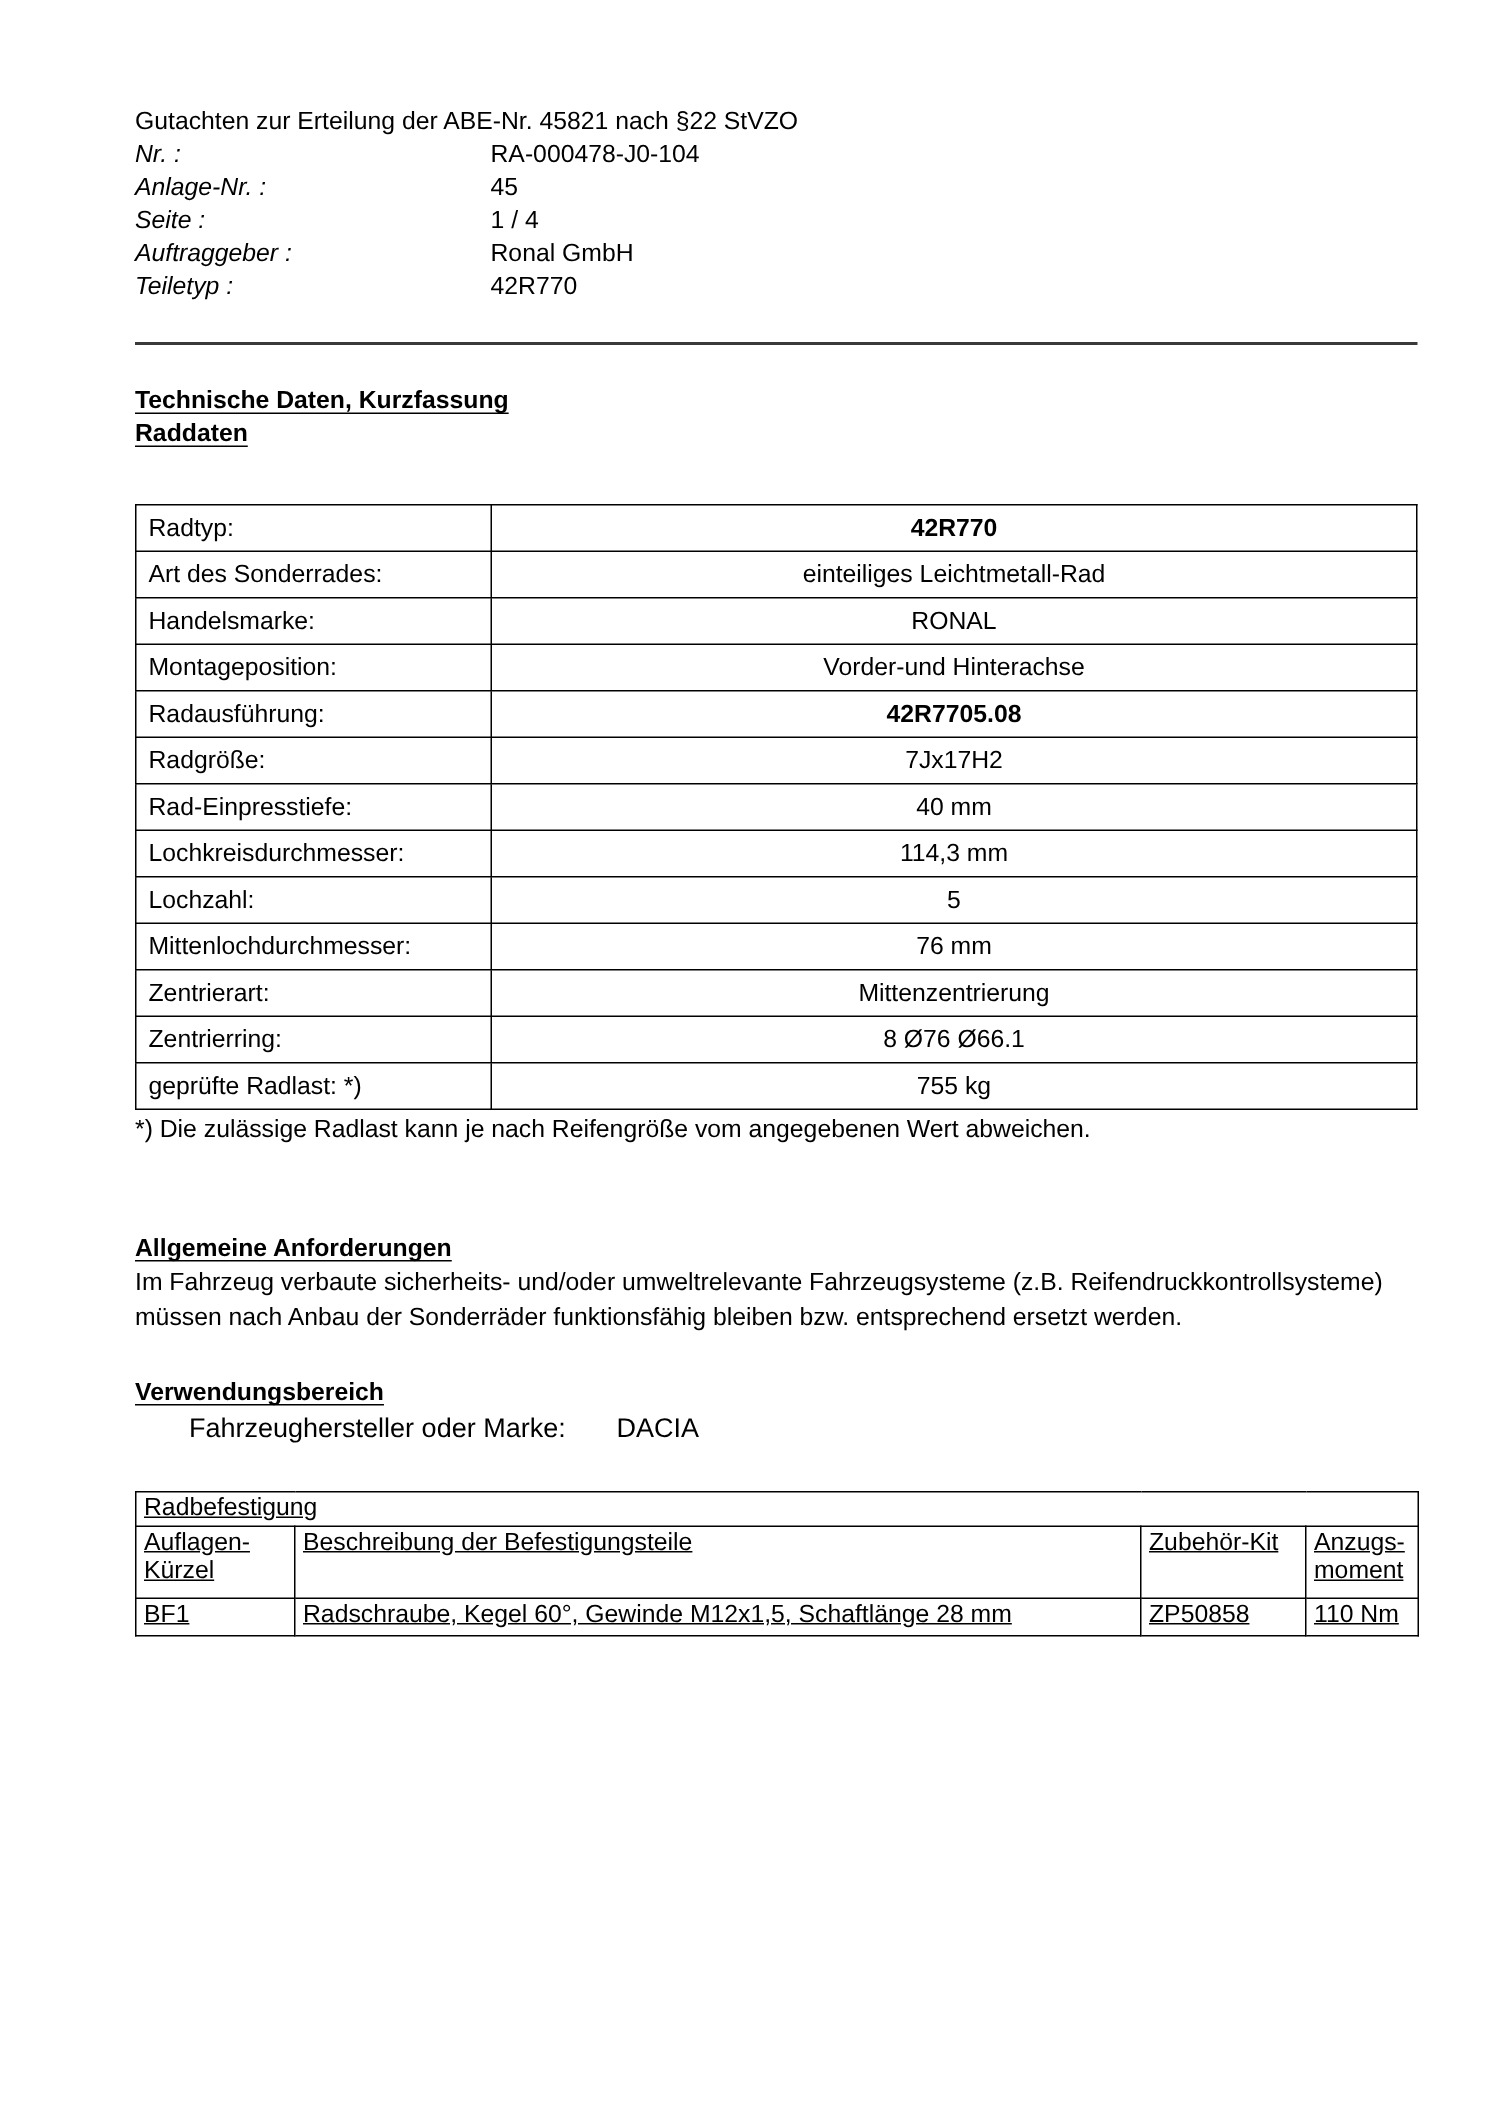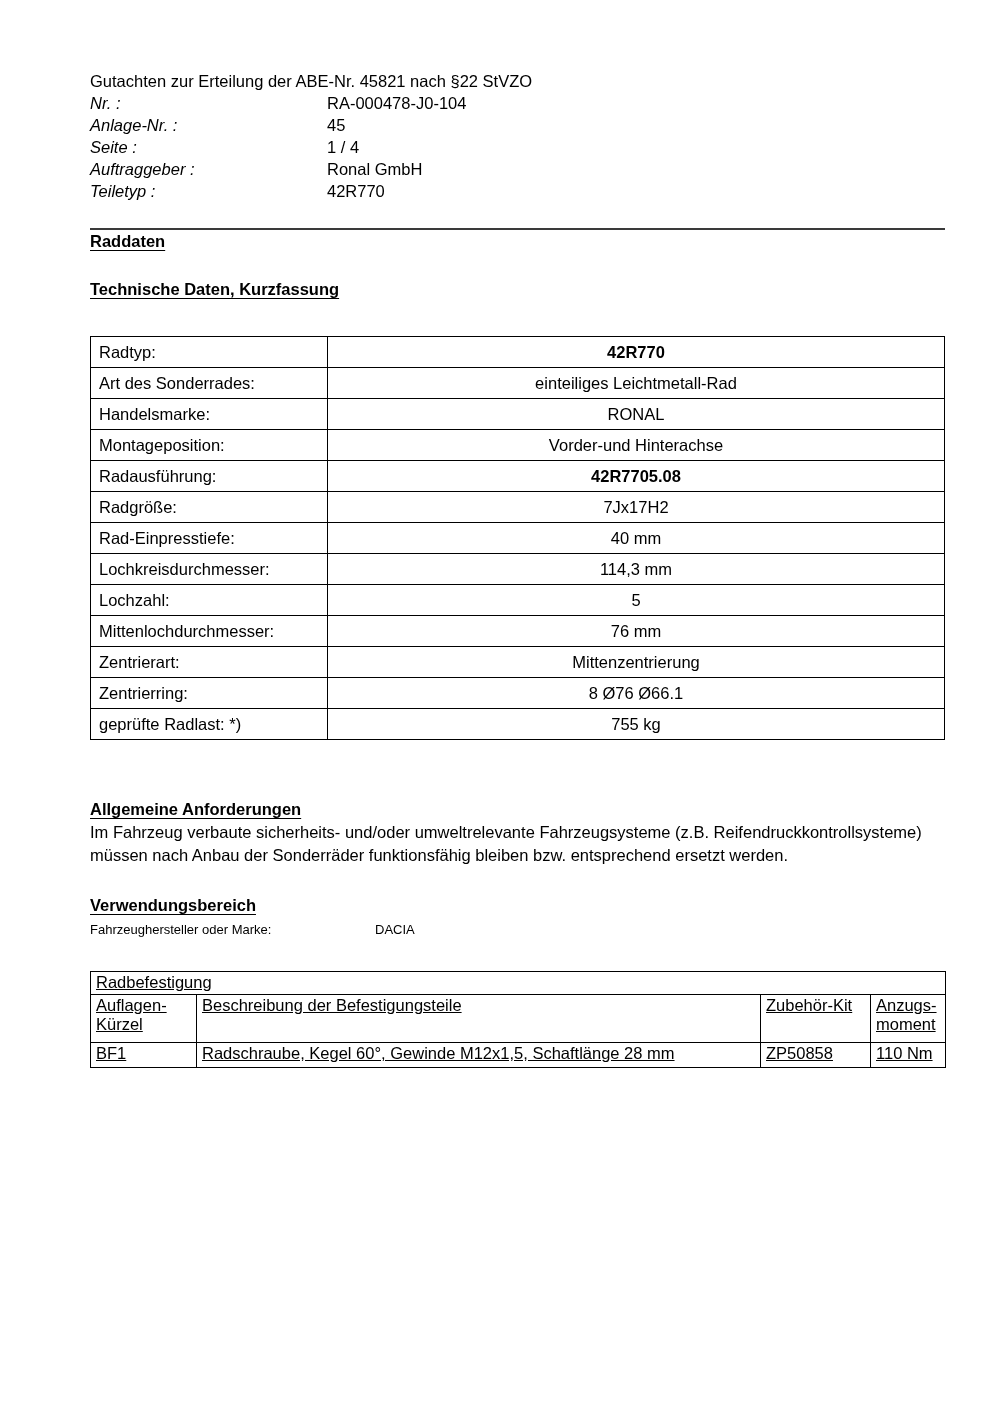--- a/index.html
+++ b/index.html
@@ -67,21 +67,21 @@
 
   .allgemeine-heading { margin-top: 58px; }
   .body-text {
     font-size: 16.5px;
     line-height: 23px;
     max-width: 835px;
     margin-top: 1px;
   }
 
   .verwendung-heading { margin-top: 27px; }
-  .verwendung-line { font-size: 13px; margin-top: 2px; line-height: 23px; }
+  .verwendung-line { font-size: 18px; margin-top: 2px; line-height: 23px; margin-left: 36px; }
   .verwendung-label { display: inline-block; width: 285px; }
 
   
   table.befestigung {
     margin-top: 30px;
     width: 100%;
     border-collapse: collapse;
     font-size: 16.5px;
     table-layout: fixed;
     text-decoration: underline;
@@ -129,22 +129,22 @@
         <div class="hrow">
           <span class="hlabel">Teiletyp :</span>
           <span class="hvalue">42R770</span>
         </div>
       </div>
   </div>
 
 
   <hr class="rule">
 
+  <div class="section-heading tech-heading">Technische Daten, Kurzfassung</div>
   <div class="section-heading">Raddaten</div>
-  <div class="section-heading tech-heading">Technische Daten, Kurzfassung</div>
 
   <table class="raddaten">
     <tbody>
         <tr>
           <td class="rlabel">Radtyp:</td>
           <td class="rvalue b">42R770</td>
         </tr>
         <tr>
           <td class="rlabel">Art des Sonderrades:</td>
           <td class="rvalue">einteiliges Leichtmetall-Rad</td>
@@ -189,20 +189,21 @@
           <td class="rlabel">Zentrierring:</td>
           <td class="rvalue">8  Ø76  Ø66.1</td>
         </tr>
         <tr>
           <td class="rlabel">geprüfte Radlast: *)</td>
           <td class="rvalue">755 kg</td>
         </tr>
       </tbody>
   </table>
 
+  <div class="footnote">*) Die zulässige Radlast kann je nach Reifengröße vom angegebenen Wert abweichen.</div>
 
   <div class="section-heading allgemeine-heading">Allgemeine Anforderungen</div>
   <div class="body-text">Im Fahrzeug verbaute sicherheits- und/oder umweltrelevante Fahrzeugsysteme (z.B. Reifendruckkontrollsysteme) müssen nach Anbau der Sonderräder funktionsfähig bleiben bzw. entsprechend ersetzt werden.</div>
 
   <div class="section-heading verwendung-heading">Verwendungsbereich</div>
   <div class="verwendung-line">
     <span class="verwendung-label">Fahrzeughersteller oder Marke:</span><span>DACIA</span>
   </div>
 
   <table class="befestigung">

